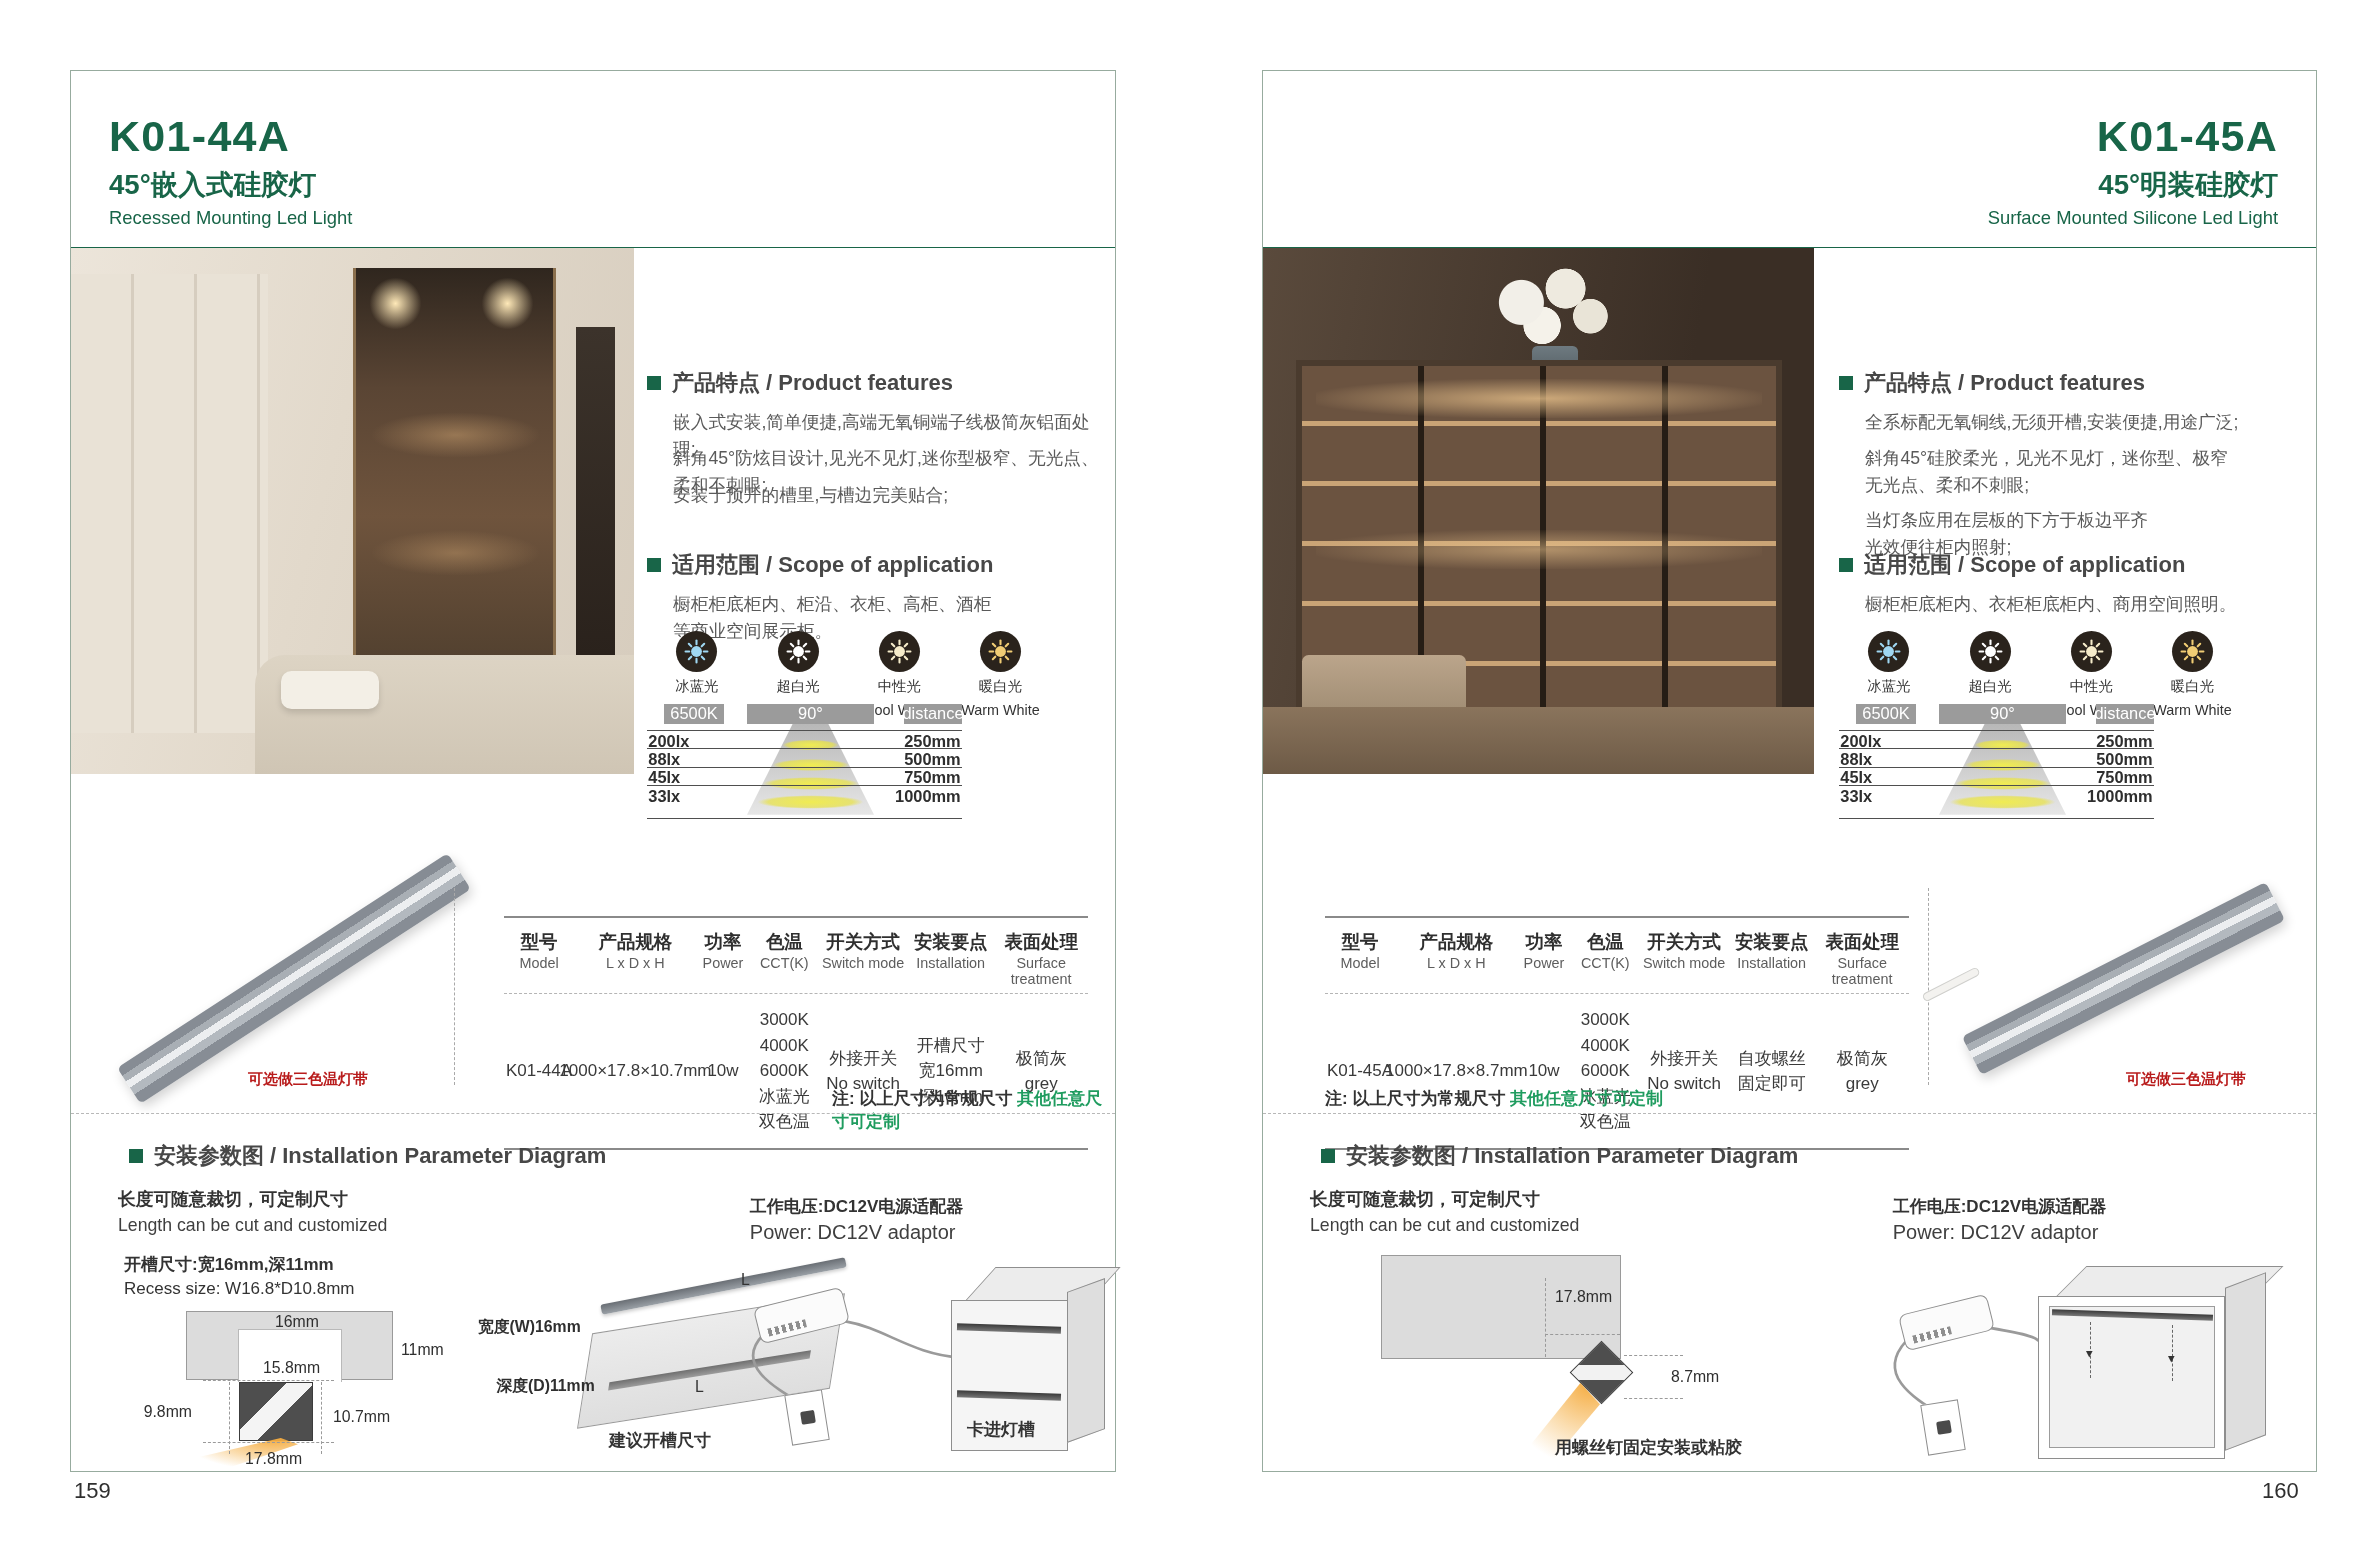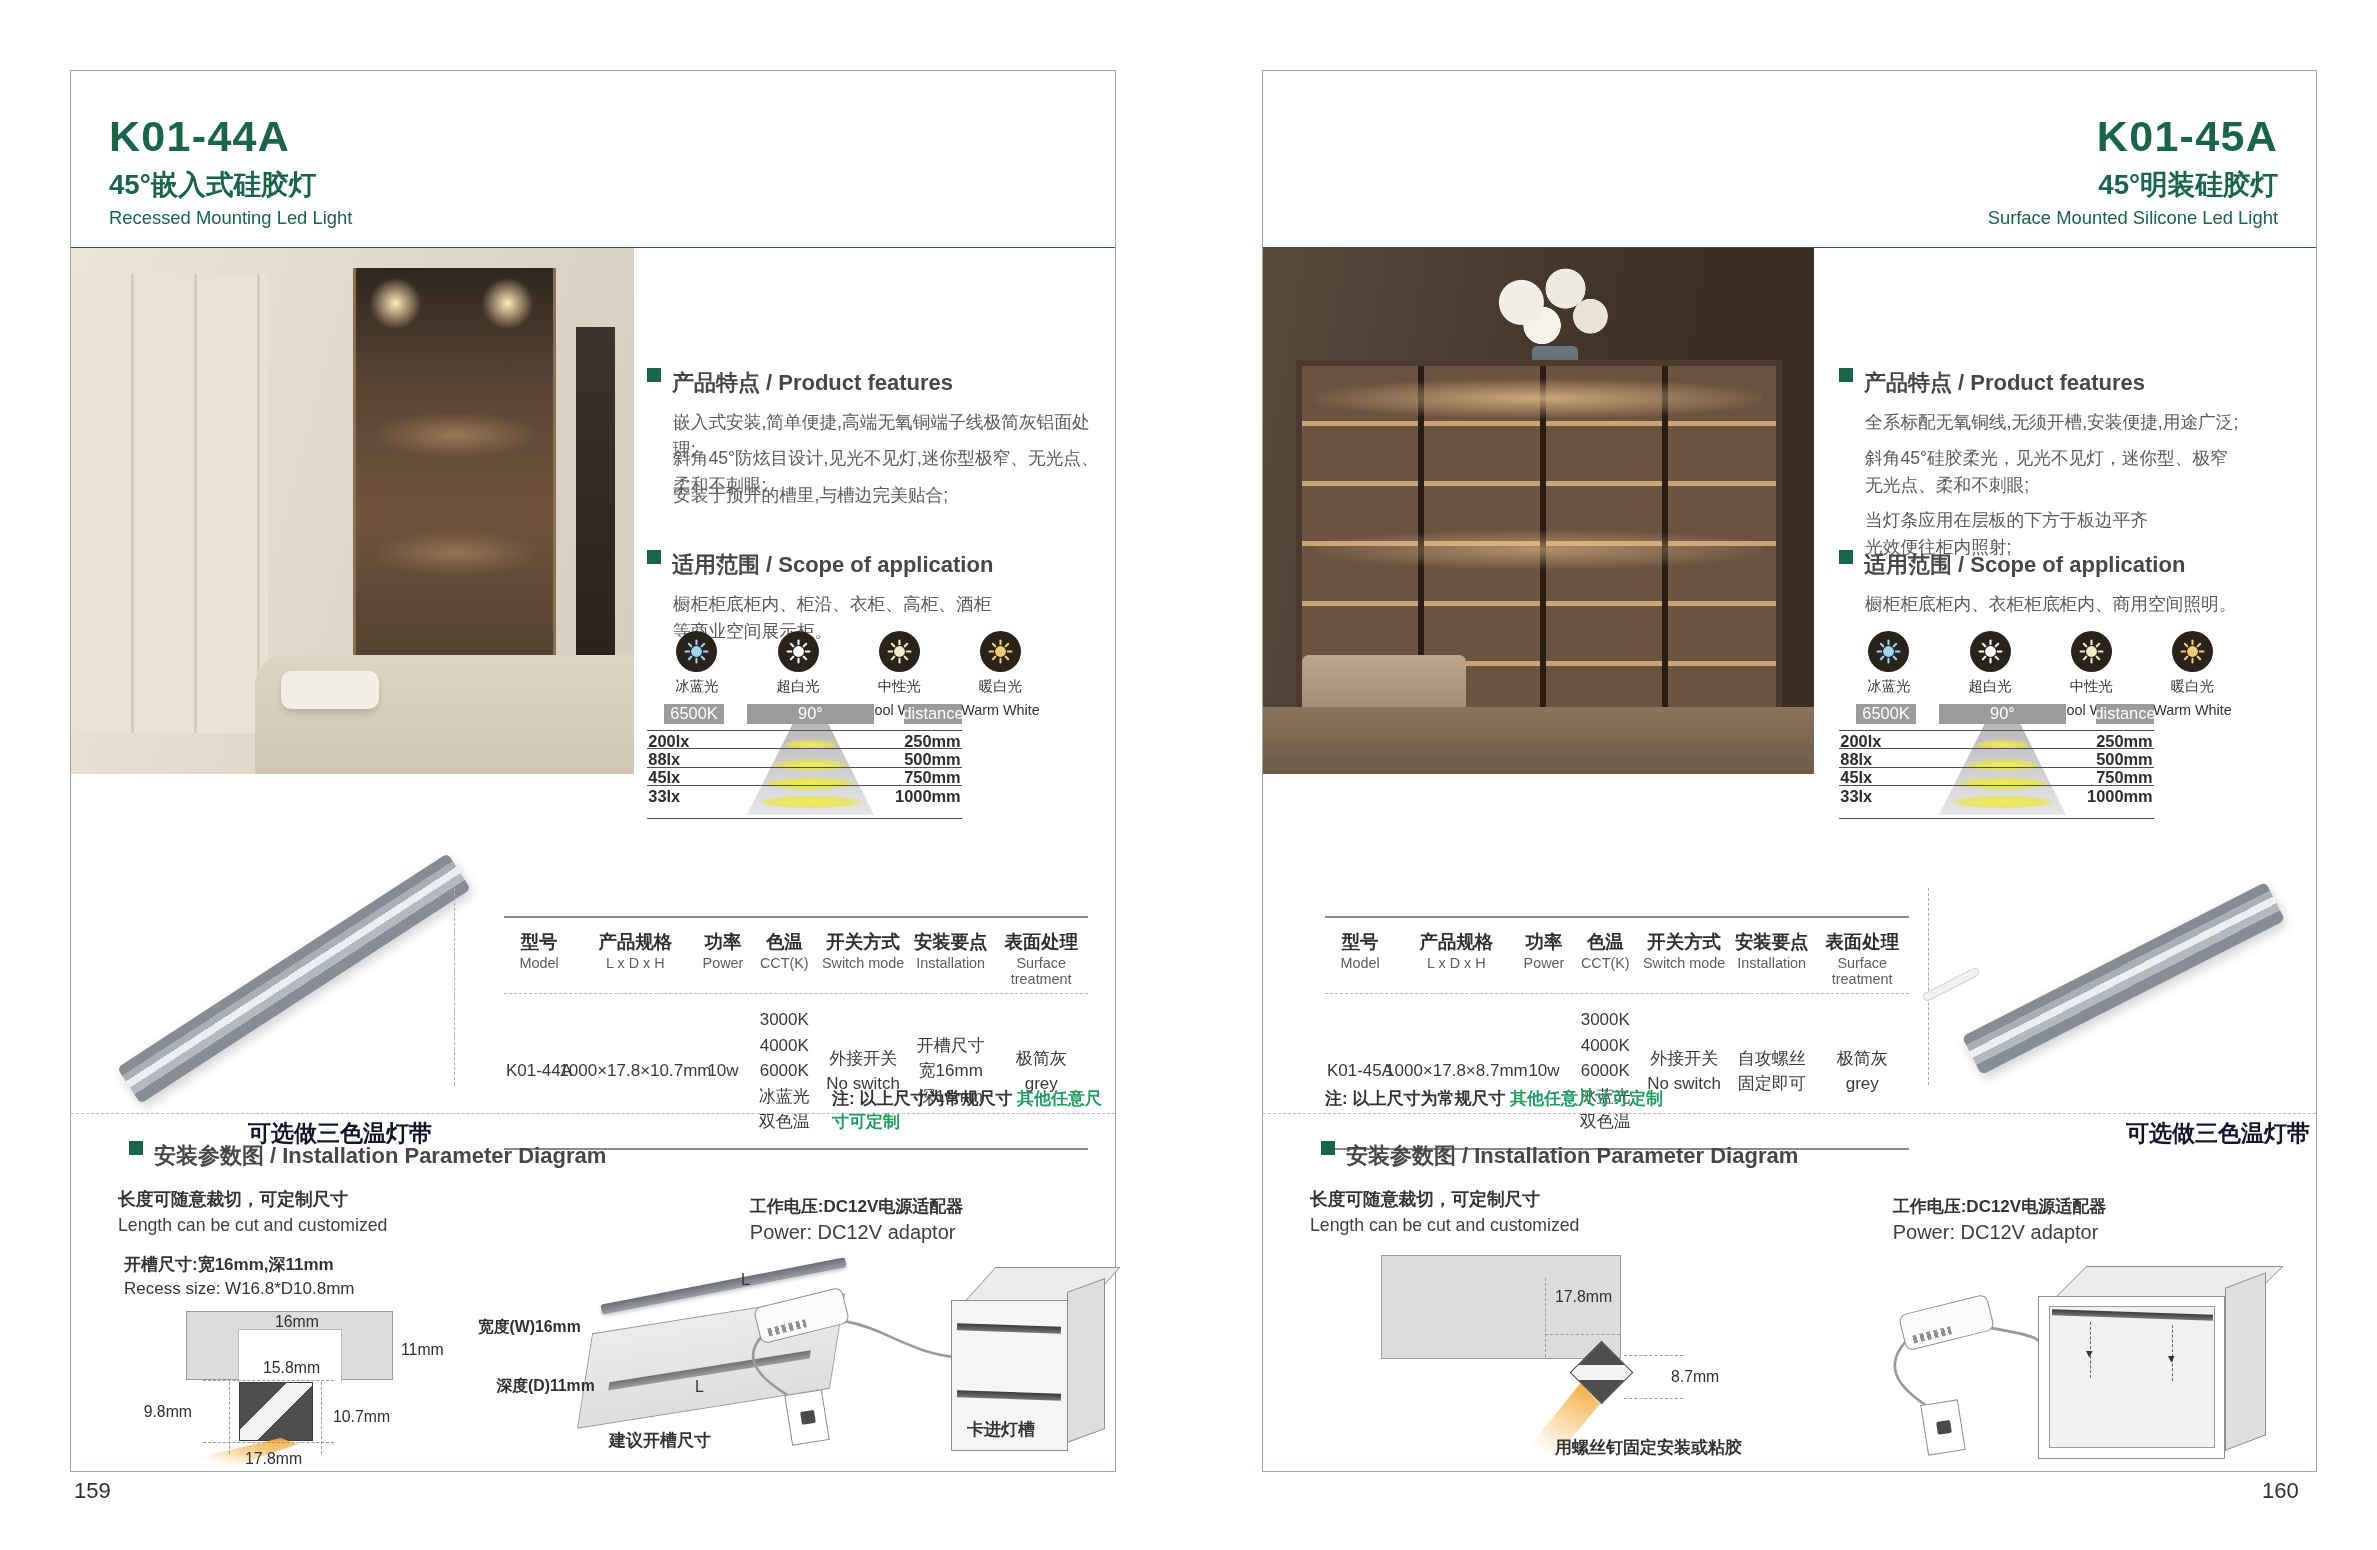--- a/index.html
+++ b/index.html
@@ -41,21 +41,21 @@
   .photo-r-vase{left:269px;top:98px;width:46px;height:59px;background:linear-gradient(#6e7a80,#3c4449);border-radius:5.3px;}
   .photo-r-wall{left:33px;top:112px;width:486px;height:354px;background:
      repeating-linear-gradient(90deg,transparent 0 116px,#261d15 116px 122px),
      repeating-linear-gradient(180deg,#6b5340 0 55px,#caa476 55px 60px);border:6.6px solid #4a3b2e;}
   .photo-r-glow1{left:53px;top:131px;width:446px;height:39px;background:radial-gradient(ellipse,#f0c88fbb,transparent 75%);}
   .photo-r-glow2{left:53px;top:282px;width:446px;height:39px;background:radial-gradient(ellipse,#f0c88f88,transparent 75%);}
   .photo-r-floor{left:0;top:459px;width:551px;height:67px;background:linear-gradient(#8a745c,#6d5a46);}
   .photo-r-seat{left:39px;top:407px;width:164px;height:66px;background:linear-gradient(#bba58b,#9d8a71);border-radius:6.6px 6.6px 0 0;}
   
   .featcol{position:absolute;top:297px;left:576px;width:459px;height:578px;}
-  .sech{position:absolute;display:flex;gap:10.5px;font-size:22px;font-weight:bold;color:#474747;}
+  .sech{position:absolute;display:flex;align-items:center;gap:10.5px;font-size:22px;font-weight:bold;color:#474747;}
   .sech .sq{width:14.4px;height:14.4px;background:var(--green);flex:0 0 auto;}
   .featp{position:absolute;font-size:17.7px;color:var(--tmid);line-height:1.55;white-space:pre-line;}
   .cctrow{position:absolute;top:263px;left:3.9px;display:flex;gap:9.2px;}
   .cct{width:92px;text-align:center;}
   .disc{width:41px;height:41px;border-radius:50%;background:#2a231c;margin:0 auto;display:flex;align-items:center;justify-content:center;}
   .cct .lab{font-size:14.4px;color:#333;margin-top:5.3px;line-height:1.3;}
   .cct-c0{color:#9fd7f2}.cct-c1{color:#ffffff}.cct-c2{color:#f6ecca}.cct-c3{color:#f1cd74}
   
   .beam{position:absolute;top:336px;left:0;width:315px;height:118px;}
   .bbar{position:absolute;top:0;height:19.7px;background:var(--bar);color:#fff;font-size:16.4px;display:flex;align-items:center;justify-content:center;}
@@ -75,21 +75,21 @@
   .brows .last{border-bottom:1.3px solid var(--line);height:34px;}
   
   .strip{position:absolute;top:811px;height:203px;overflow:visible;}
   .pl .strip{left:19.7px;width:407px;} .pr .strip{left:683px;width:354px;}
   .alu{position:absolute;left:6.6px;top:75px;width:394px;height:43px;border-radius:5.3px;
     background:linear-gradient(180deg,#868c94 0 22%,#a9afb5 22% 38%,#eceef0 38% 55%,#b3b9bf 55% 74%,#878d95 74% 100%);
     box-shadow:0 5.3px 11.8px rgba(0,0,0,.18);}
   .pl .alu{transform:rotate(-33deg);}
   .pr .alu{width:341px;transform:rotate(-27deg);}
   .wire{position:absolute;left:-26px;top:98px;width:62px;height:8.5px;background:#f3f2ef;border:0.7px solid #cfcfcc;border-radius:4.6px;transform:rotate(-27deg);}
-  .stripcap{position:absolute;font-size:23px;font-weight:bold;color:#0f172a;margin-top:48px;}
+  .stripcap{position:absolute;font-size:15px;font-weight:bold;color:#b91c1c;}
   .pl .stripcap{left:177px;top:999px;}
   .pr .stripcap{left:863px;top:999px;}
   .vdash{position:absolute;top:817px;height:197px;border-left:1.3px dashed #a9a9a9;}
   .pl .vdash{left:383px;} .pr .vdash{left:665px;}
   
   .spec{position:absolute;top:845px;width:584px;font-size:17px;color:var(--tdark);}
   .pl .spec{left:433px;} .pr .spec{left:62px;}
   .sgrid{display:grid;grid-template-columns:12% 21% 9% 12% 15% 15% 16%;}
   .spec .top{border-top:2px solid var(--tline);}
   .shc{padding:10.5px 1.3px 6.6px;text-align:center;}

